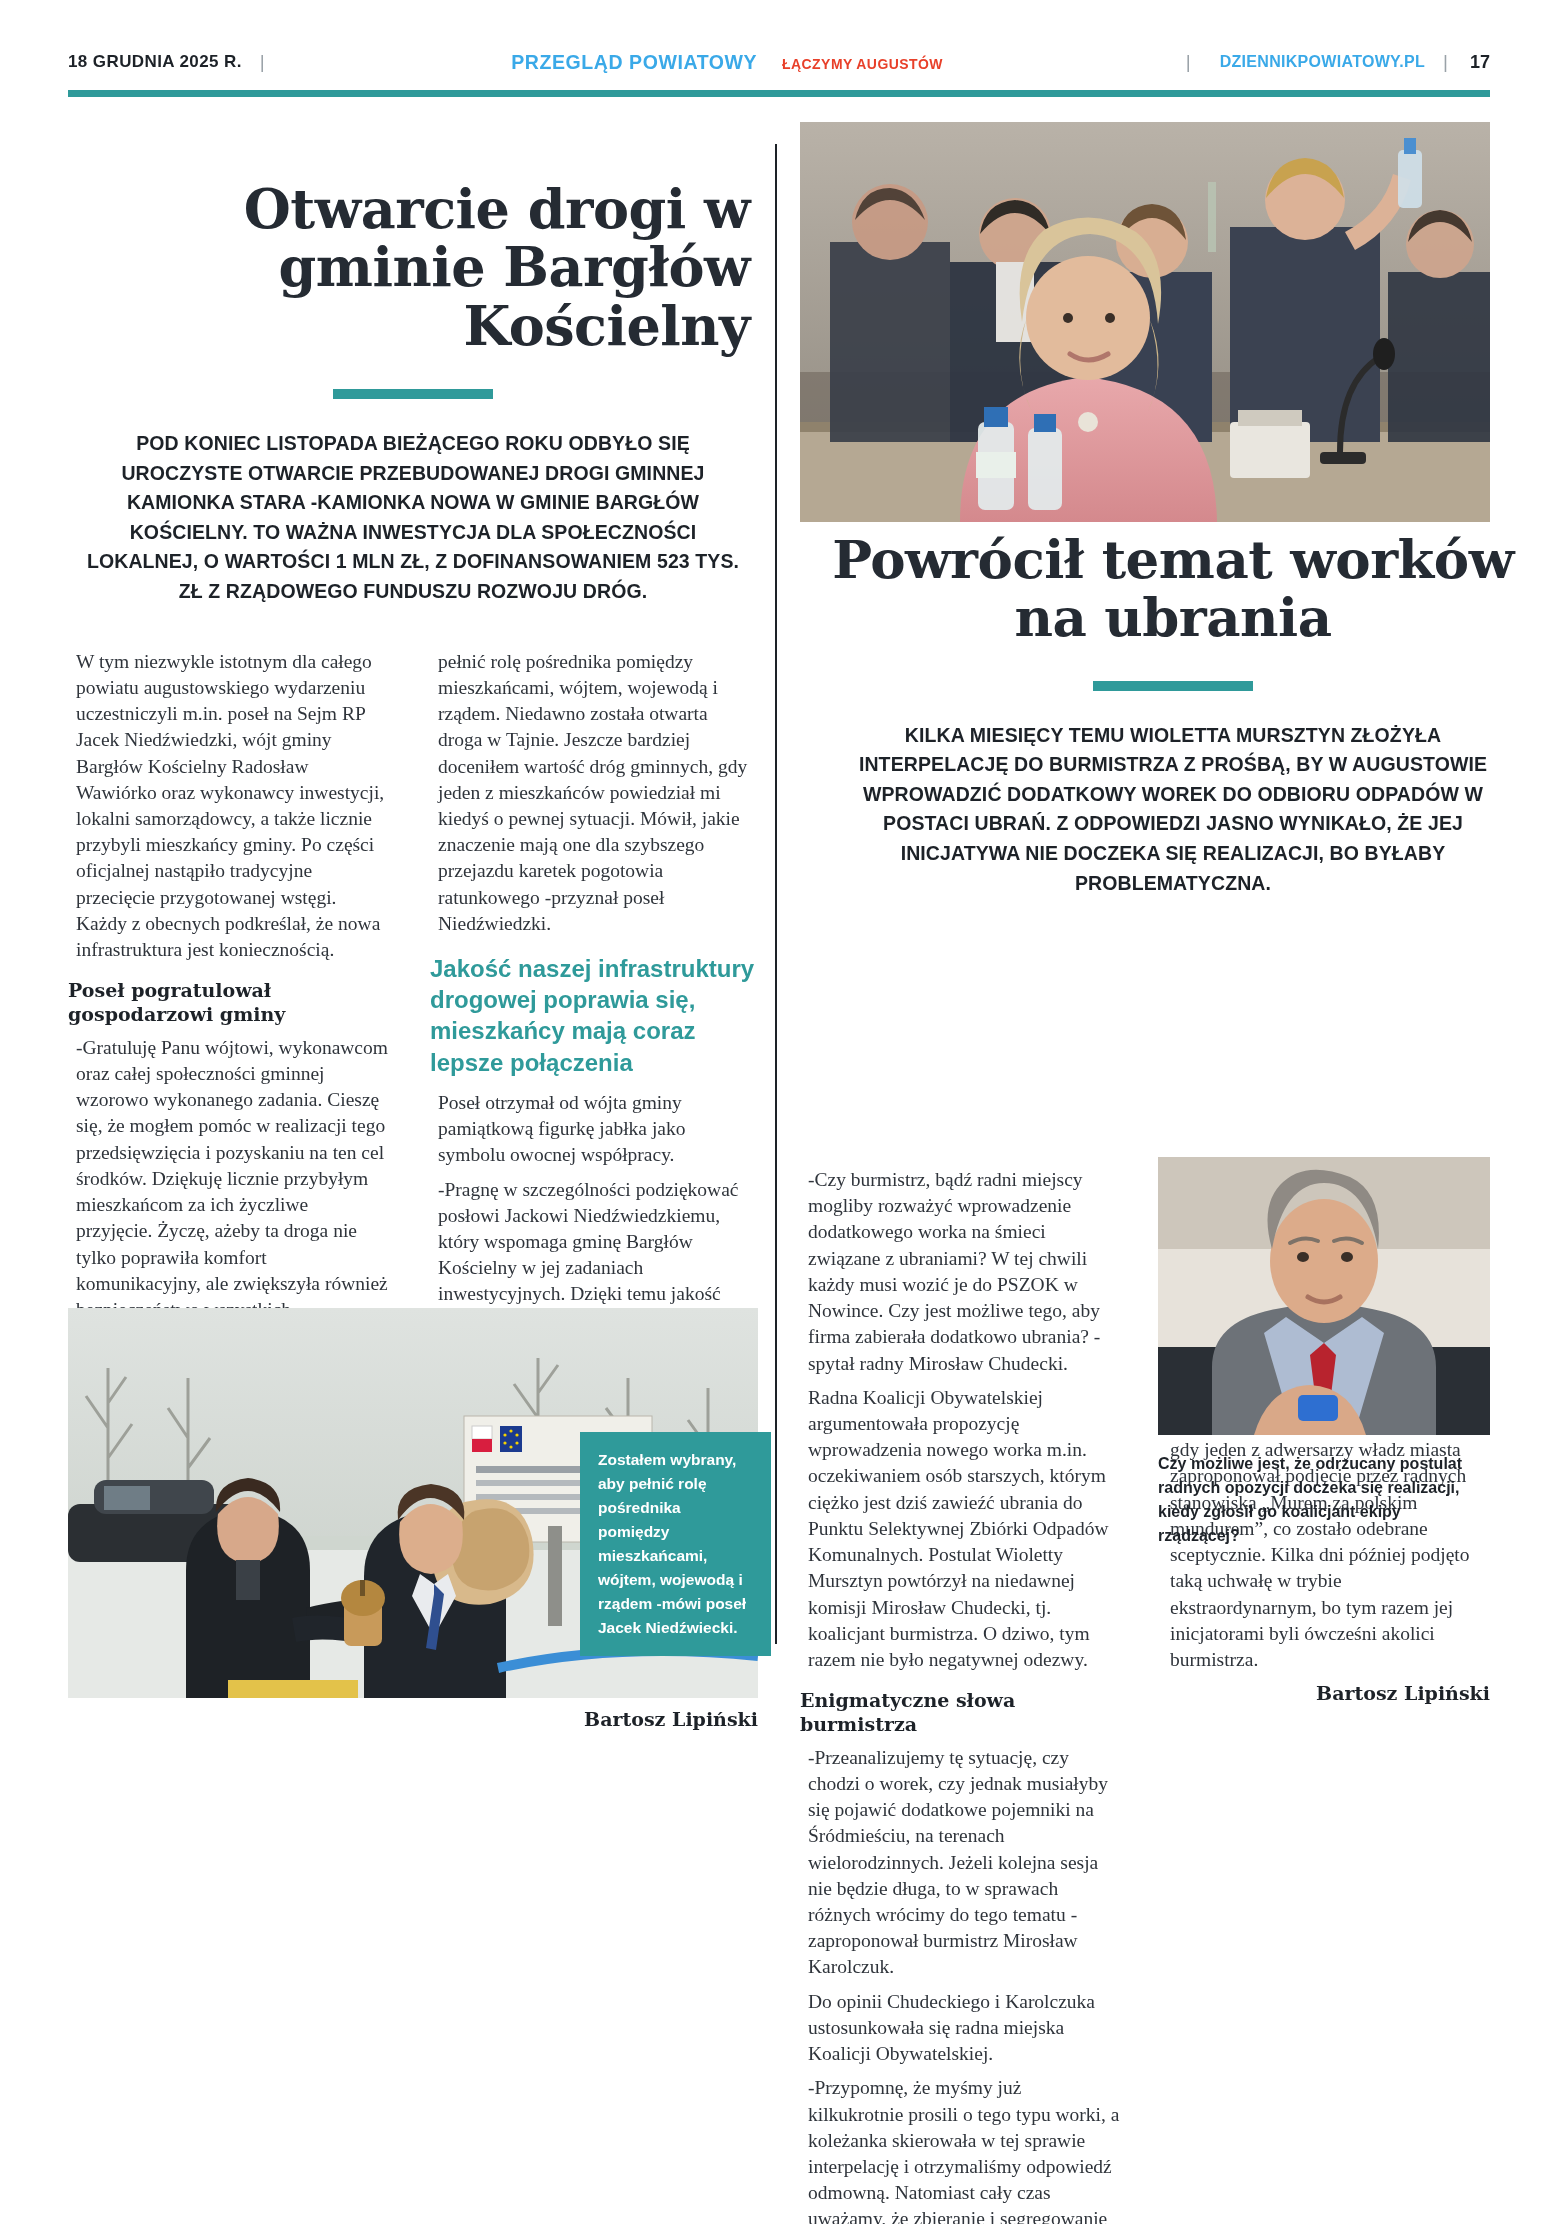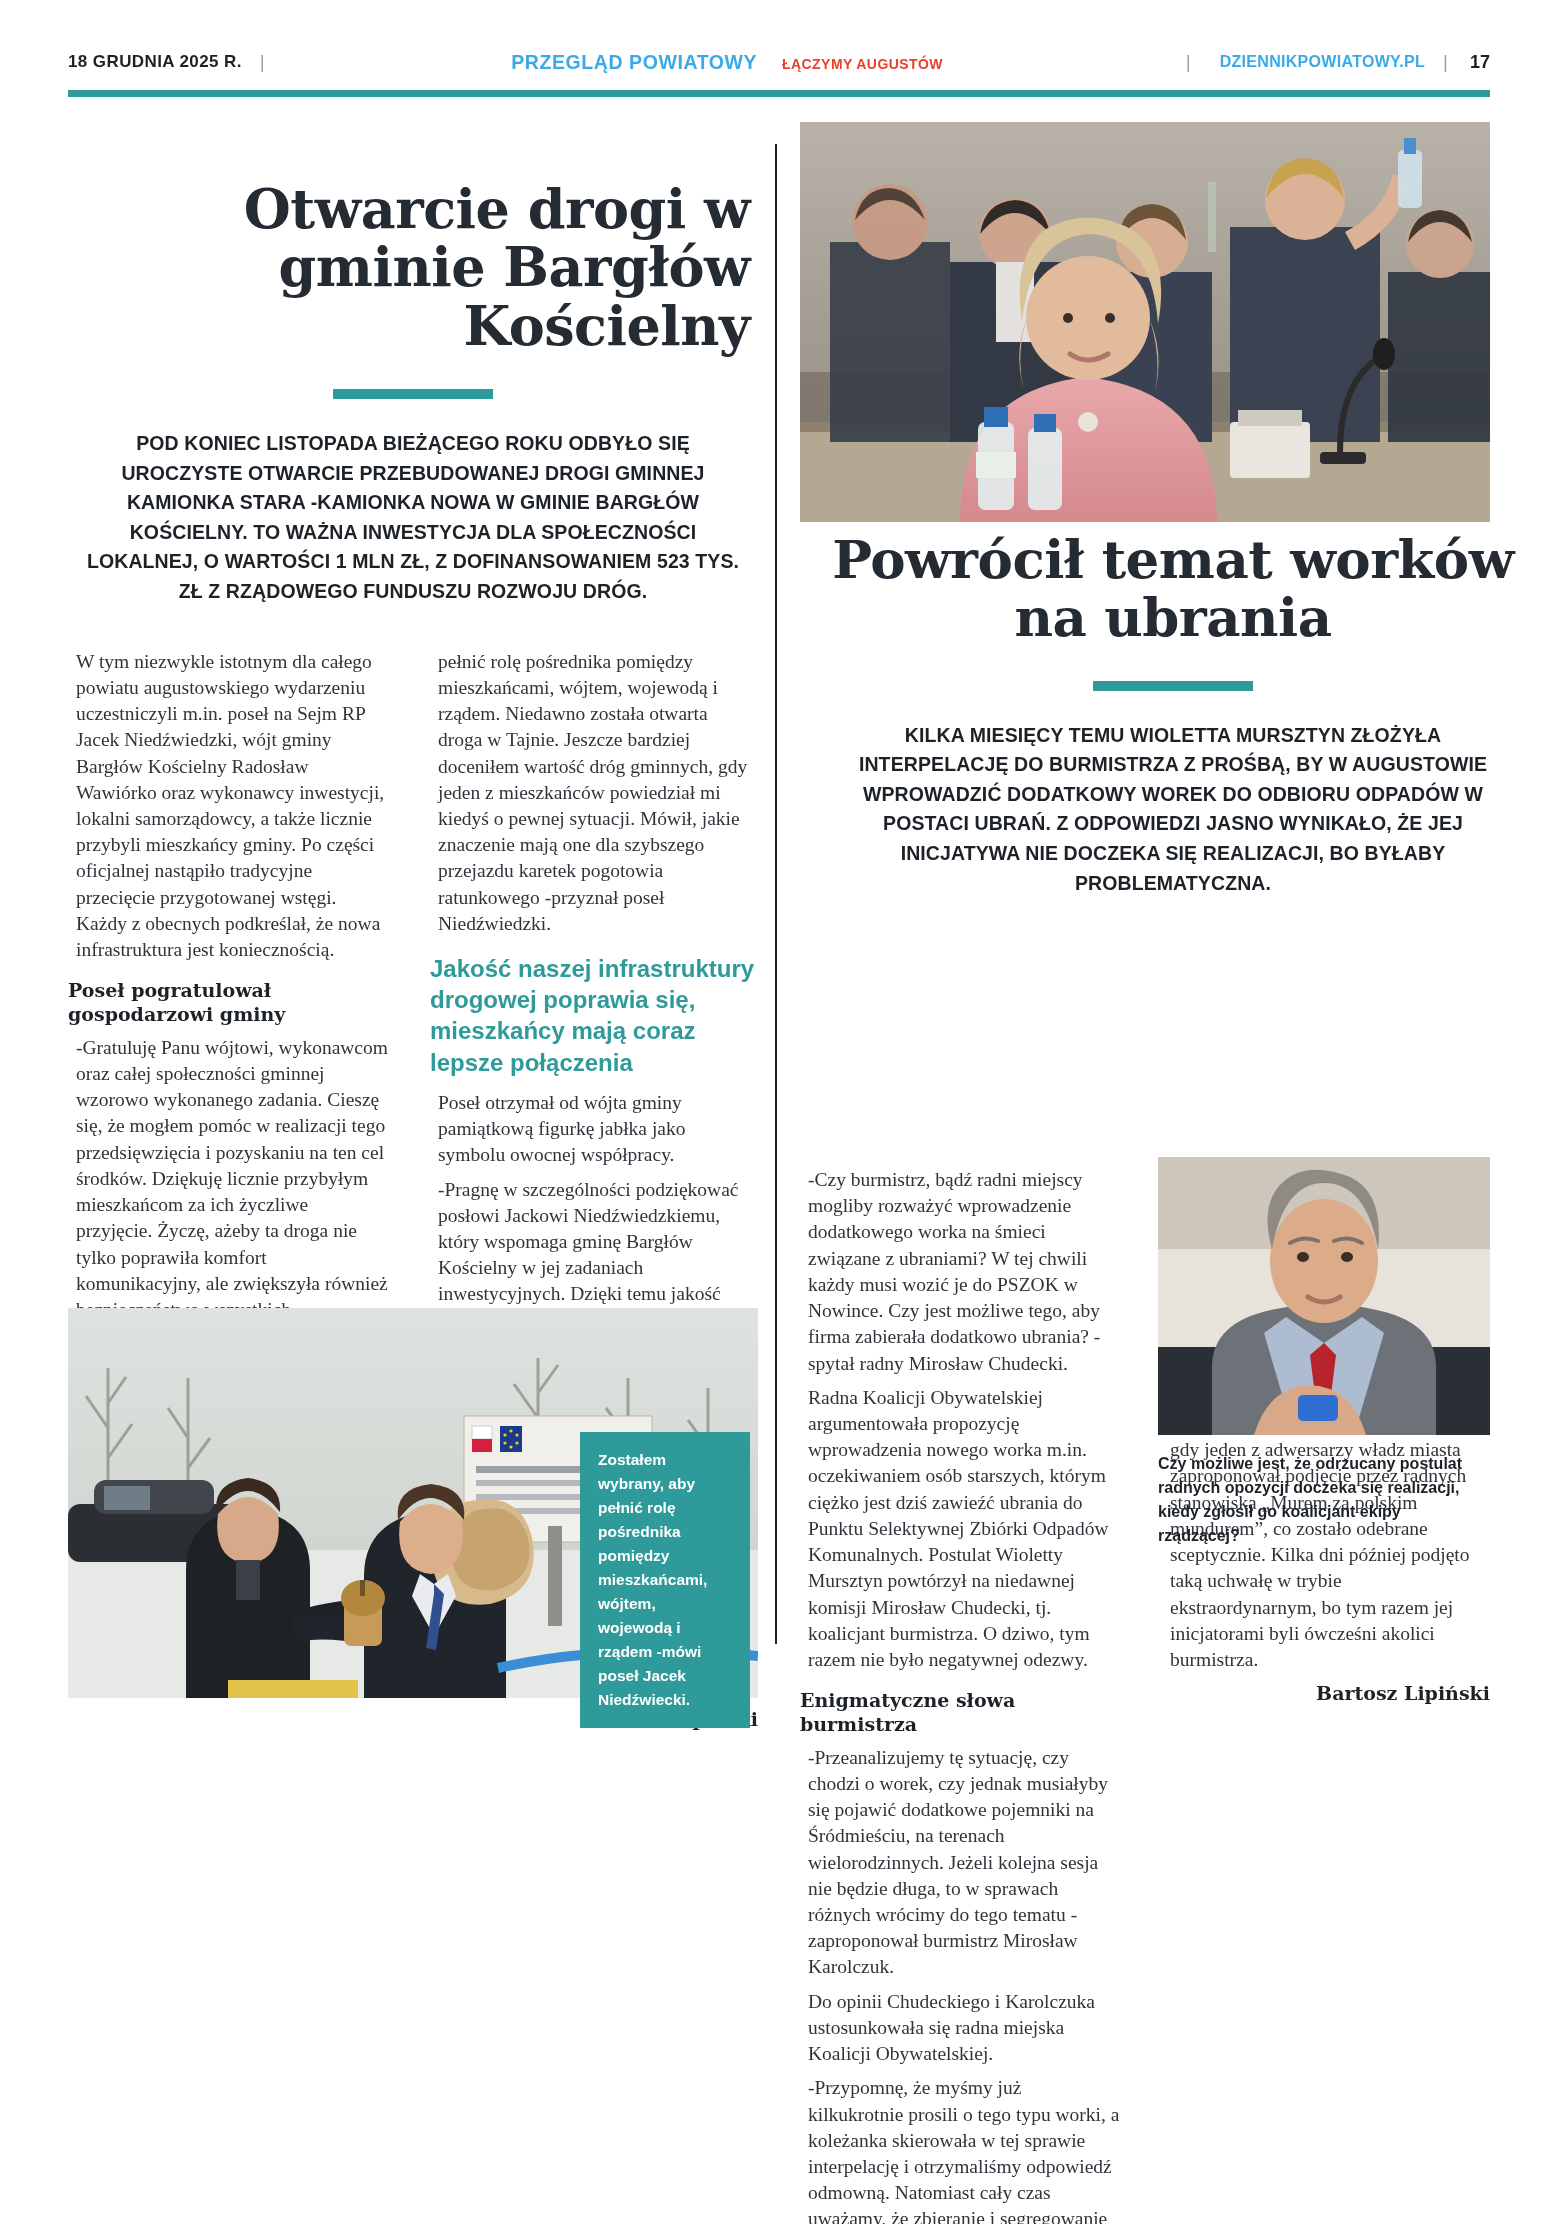--- a/index.html
+++ b/index.html
@@ -152,21 +152,21 @@
   
   #photo-portrait { left: 1158px; top: 1035px; width: 332px; height: 278px; }
 
   .cap-teal {
     position: absolute;
     background: #2f9a9a; color:#fff;
     font-family:"Liberation Sans", sans-serif;
     font-weight:700; font-size:15.5px; line-height:1.55;
     padding: 16px 18px 16px 18px;
   }
-  #cap-handshake { left: 580px; top: 1310px; width: 170px; }
+  #cap-handshake { left: 580px; top: 1310px; width: 191px; }
 
   .cap-plain {
     position:absolute;
     font-family:"Liberation Sans", sans-serif;
     font-weight:700; font-size:16px; line-height:1.5;
     color:#1d2228;
   }
   #cap-portrait { left: 1158px; top: 1330px; width: 320px; }
 
   

